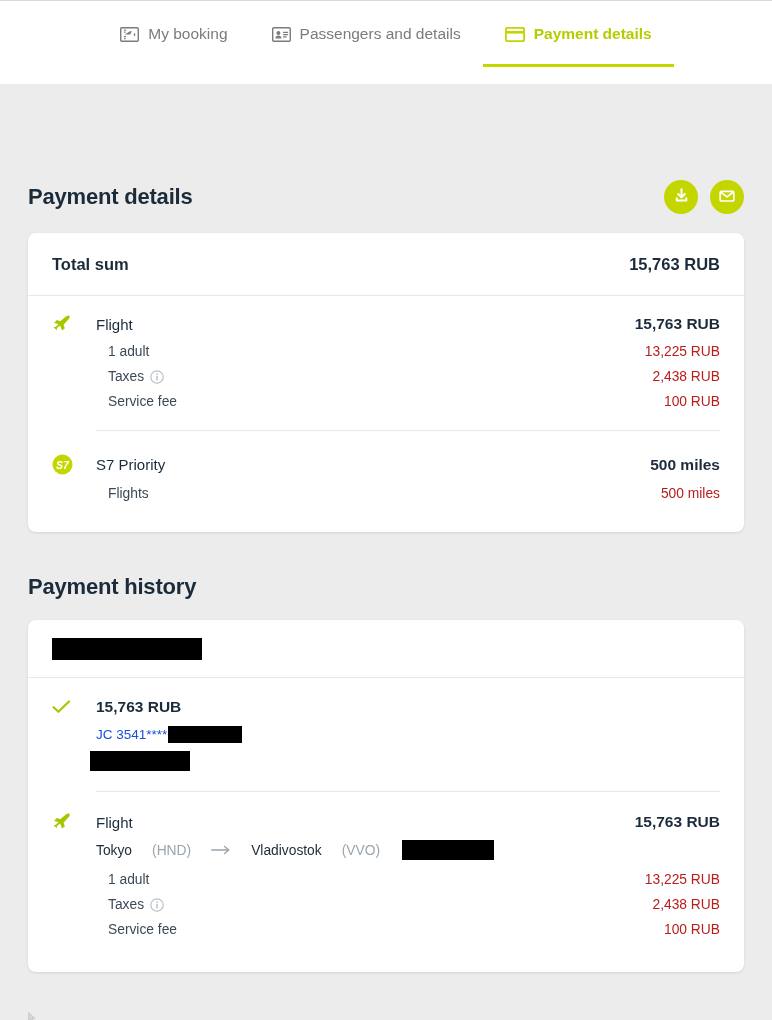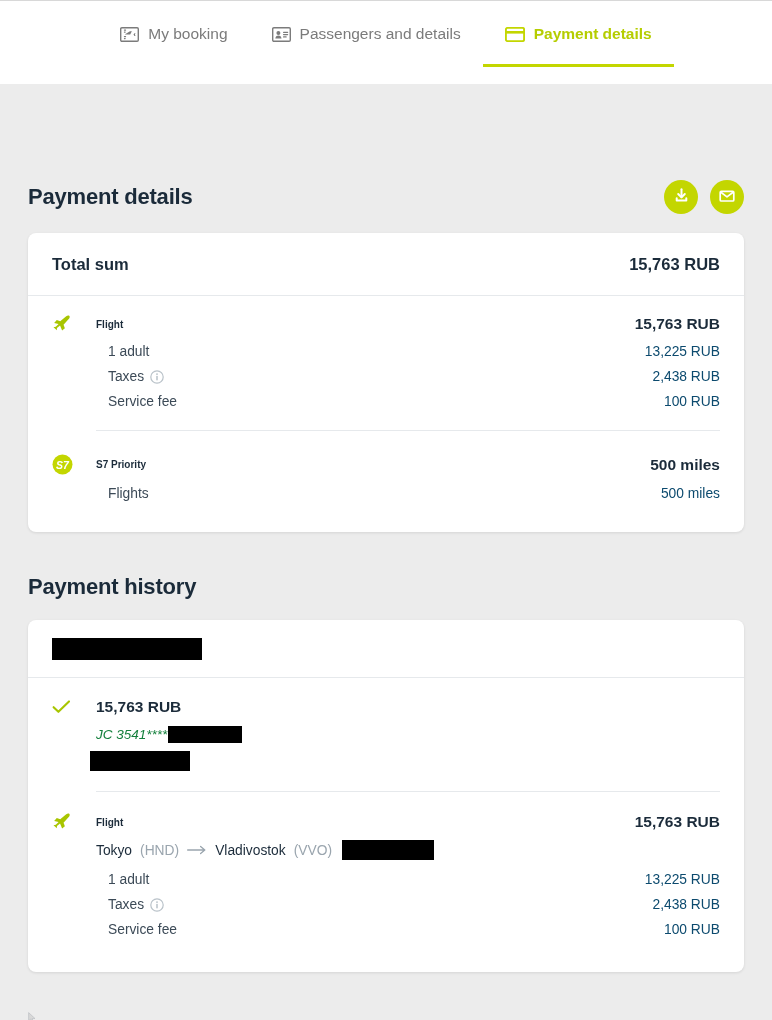--- a/index.html
+++ b/index.html
@@ -107,23 +107,23 @@
     margin-bottom: 6px;
   }
   .group-ic {
     width: 44px;
     flex: 0 0 44px;
     display: flex;
     align-items: flex-end;
   }
   .group-title {
     flex: 1;
-    font-size: 10px;
+    font-size: 15px;
     color: #1b2b3a;
-    font-weight: bold;
+    font-weight: normal;
   }
   .group-amount {
     font-size: 15.5px;
     color: #1b2b3a;
     font-weight: bold;
     white-space: nowrap;
   }
 
   .line {
     display: flex;
@@ -134,21 +134,21 @@
   .line-label {
     flex: 1;
     font-size: 13.8px;
     color: #3c4a57;
     display: flex;
     align-items: center;
     gap: 6px;
   }
   .line-value {
     font-size: 13.8px;
-    color: #0c4a6e;
+    color: #b91c1c;
     white-space: nowrap;
   }
 
   .info-icon {
     width: 14px; height: 14px;
     display: inline-flex;
     cursor: pointer;
   }
 
   
@@ -160,40 +160,40 @@
     vertical-align: middle;
   }
 
   .hist-top {
     padding: 18px 24px 17px 24px;
   }
 
   .route {
     display: flex;
     align-items: center;
-    gap: 8px;
+    gap: 20px;
     margin-left: 44px;
     padding: 3px 0 4px 0;
     font-size: 13.8px;
     color: #1b2b3a;
     flex-wrap: nowrap;
   }
   .route .muted { color: #9aa5ae; }
   .route .arrow { color: #9aa5ae; display: inline-flex; align-items: center; }
 
   .card-sub {
     font-size: 13.5px;
     color: #9aa5ae;
     margin-left: 44px;
     padding: 4px 0 2px 0;
     display: flex;
     align-items: center;
     gap: 0px;
   }
-  .card-sub .dim { color: #15803d; font-style: italic; }
+  .card-sub .dim { color: #1d4ed8; }
 
   .check-ic { width: 44px; flex: 0 0 44px; display: flex; align-items: center; }
 
   .cursor-dot {
     position: absolute;
     left: 28px;
     top: 1009px;
     width: 8px; height: 11px;
   }
 </style>

